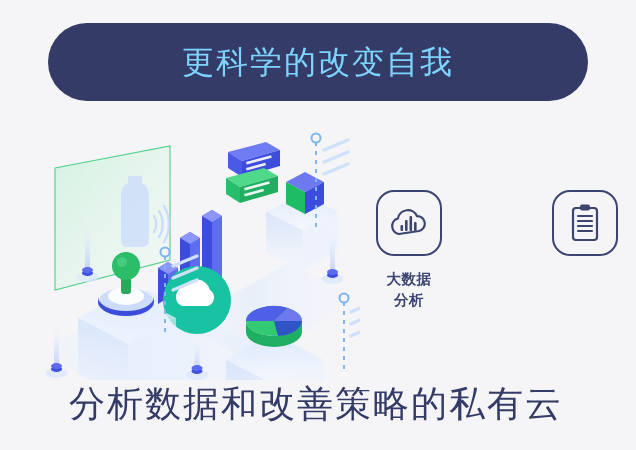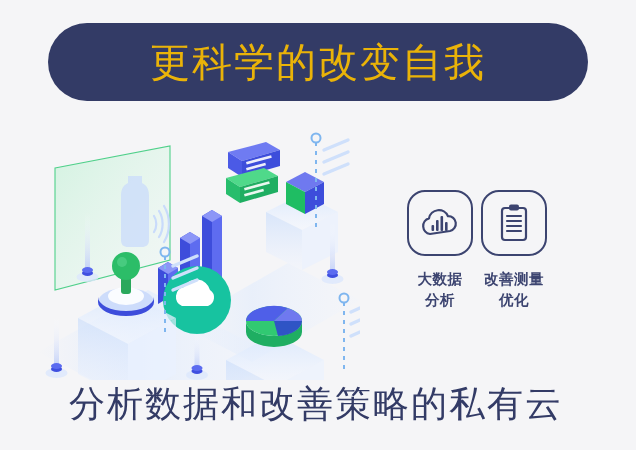--- a/index.html
+++ b/index.html
@@ -11,33 +11,33 @@
   }
   .banner{position:absolute;inset:0;width:636px;height:450px;background:#f5f5f7;}
 
   
   .title-pill{
     position:absolute;left:48px;top:23px;width:540px;height:78px;
     background:#333b66;border-radius:39px;
     display:flex;align-items:center;justify-content:center;
   }
   .title-text{
-    color:#eab308;font-size:40px;line-height:1;letter-spacing:2px;
+    color:#7dd3fc;font-size:32px;line-height:1;letter-spacing:2px;
     font-weight:400;white-space:nowrap;
     font-family:"DejaVu Sans","Liberation Sans",sans-serif;
   }
 
   
   .illus{position:absolute;left:30px;top:120px;width:330px;height:260px;}
   .illus svg{display:block;}
 
   
   .features{
-    position:absolute;left:352px;top:190px;width:250px;height:140px;
-    display:flex;justify-content:center;align-items:flex-start;
+    position:absolute;left:372px;top:190px;width:250px;height:140px;
+    display:flex;justify-content:space-between;align-items:flex-start;
   }
   .feature{width:74px;display:flex;flex-direction:column;align-items:center;}
   .feature-icon{
     width:62px;height:62px;border:2px solid #3c4470;border-radius:18px;
     display:flex;align-items:center;justify-content:center;background:transparent;
   }
   .feature-label{
     margin-top:13px;color:#3c4470;font-size:14.5px;line-height:1.42;
     text-align:center;font-weight:700;letter-spacing:.5px;
     font-family:"DejaVu Sans","Liberation Sans",sans-serif;
@@ -247,24 +247,20 @@
           <rect x="5" y="5" width="24" height="32" rx="3" fill="none" stroke="#3c4470" stroke-width="2.2"></rect>
           <rect x="12" y="1.5" width="10" height="6" rx="2" fill="#3c4470"></rect>
           <g stroke="#3c4470" stroke-width="2.1" stroke-linecap="round">
             <line x1="10" y1="13" x2="24" y2="13"></line>
             <line x1="10" y1="18" x2="24" y2="18"></line>
             <line x1="10" y1="23" x2="24" y2="23"></line>
             <line x1="10" y1="28" x2="24" y2="28"></line>
           </g>
         </svg>
       </div>
-      <div class="feature-label">
-        <span>改善测量</span><br>
-        <span>优化</span>
-      </div>
     </div>
 
 
   </div>
 
   <div class="tagline">分析数据和改善策略的私有云</div>
 
 </div>
 
 </body></html>

